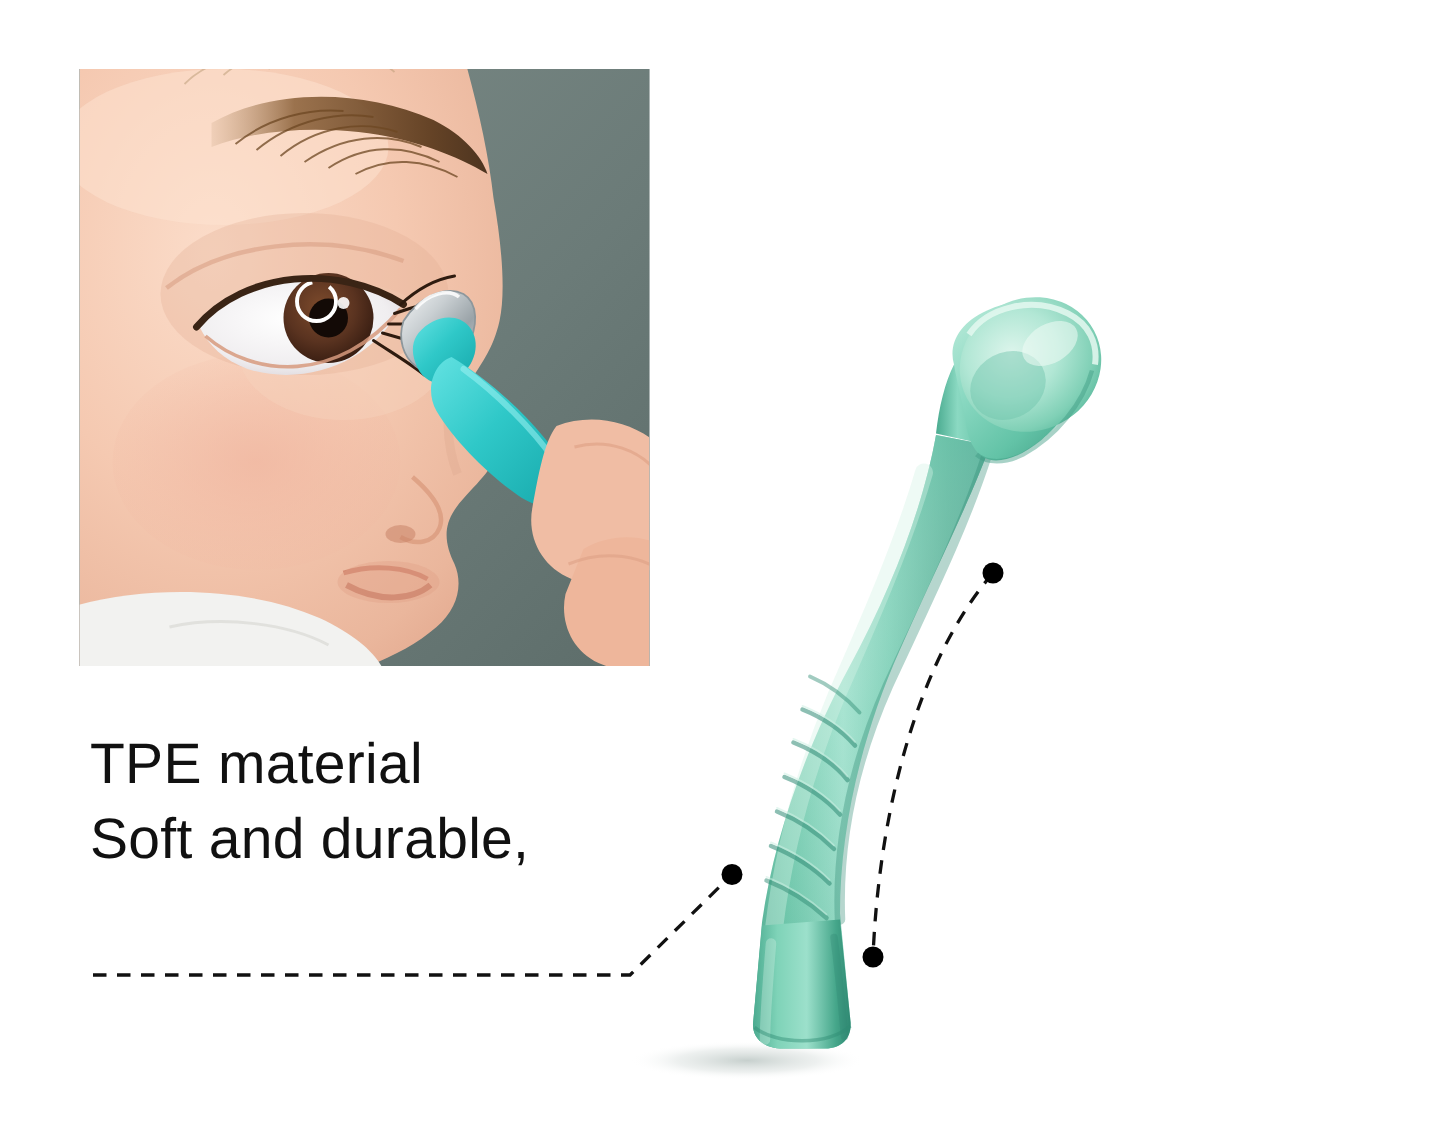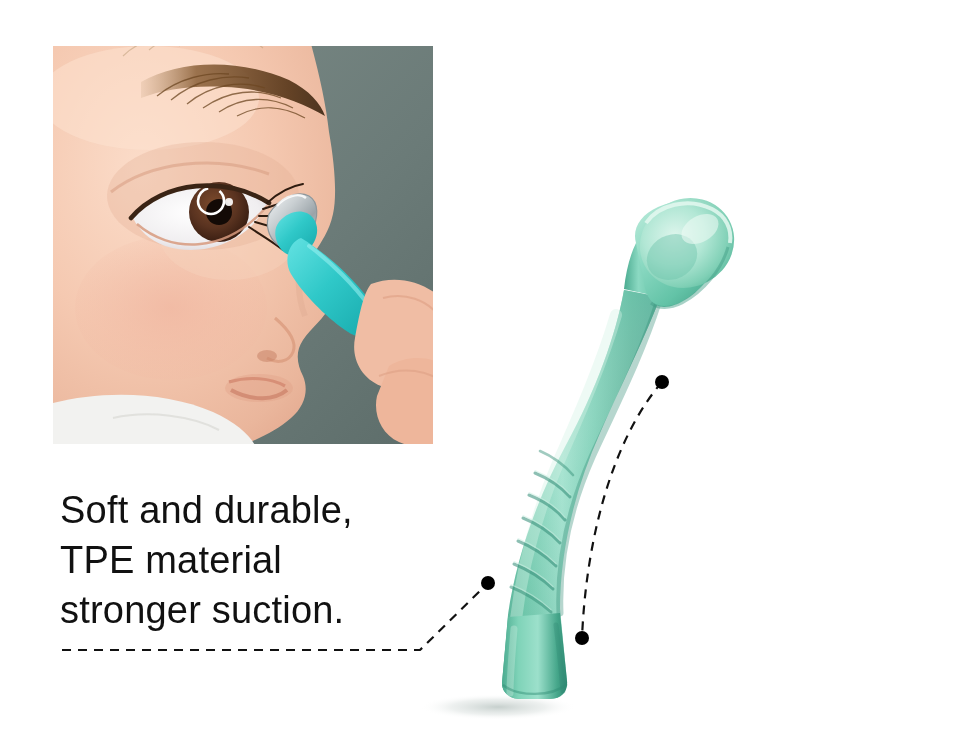--- a/index.html
+++ b/index.html
@@ -225,23 +225,22 @@
           <ellipse cx="206" cy="342" rx="34" ry="14" fill="#e09d84" opacity="0.35"></ellipse>
         </g>
 
         <path d="M-10,360 C40,344 110,344 160,366 C186,378 200,392 204,404 L-10,404 Z" fill="#f2f2f0"></path>
         <path d="M60,372 C96,364 140,370 166,384" stroke="#dcdcd8" stroke-width="2" fill="none" opacity="0.8"></path>
       </g>
     </svg>
   </div>
 
   <div class="caption">
+    <span class="caption-line">TPE material</span>
     <span class="caption-line">Soft and durable,</span>
-    <span class="caption-line">TPE material</span>
-    <span class="caption-line">stronger suction.</span>
   </div>
 
   <div class="product">
     <svg class="product-svg" viewBox="0 0 330 550">
       <defs>
         <linearGradient id="shaftGrad" x1="0" y1="0" x2="1" y2="0">
           <stop offset="0%" stop-color="#4fae92"></stop>
           <stop offset="14%" stop-color="#6cc9ab"></stop>
           <stop offset="38%" stop-color="#9ce0cb"></stop>
           <stop offset="58%" stop-color="#72cbb0"></stop>

